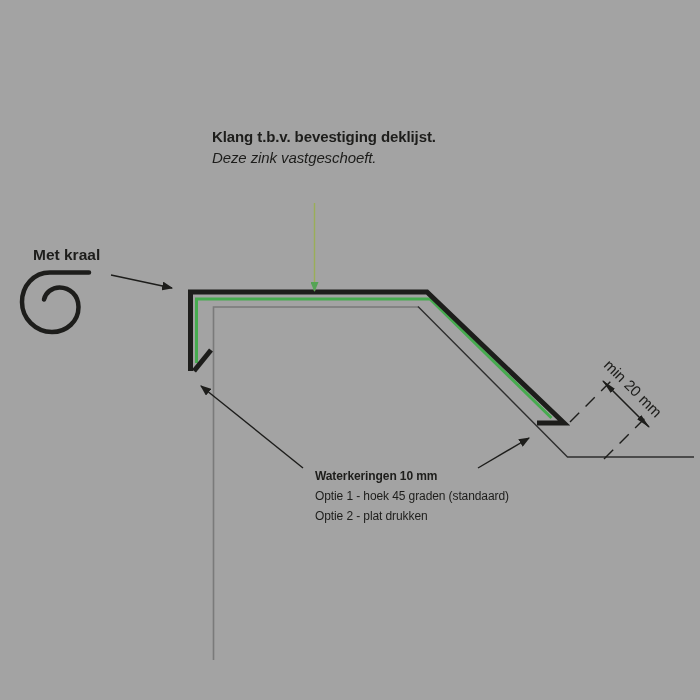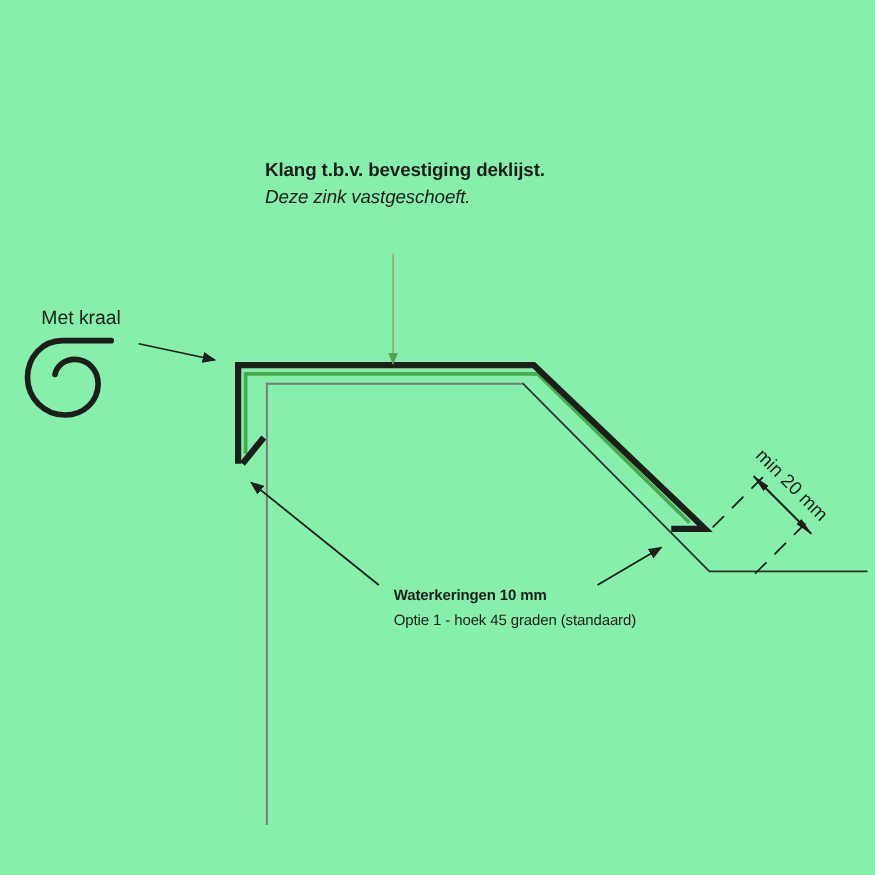--- a/index.html
+++ b/index.html
@@ -1,28 +1,28 @@
 <!DOCTYPE html>
 <html><head>
 <meta charset="utf-8">
 <style>
   html,body{margin:0;padding:0;background:#ffffff;}
   .canvas{
     position:relative;
     width:700px;height:700px;
-    background:#86efac;
+    background:#a3a3a3;
     font-family:"Liberation Sans", sans-serif;
     color:#1d1d1b;
     overflow:hidden;
   }
   .canvas svg{position:absolute;left:0;top:0;}
   .note{position:absolute;font-size:15px;line-height:21px;letter-spacing:-0.1px;white-space:nowrap;}
   .note .bold{font-weight:700;}
   .note .italic{font-style:italic;}
-  .label-bold{position:absolute;font-size:15.5px;font-weight:400;white-space:nowrap;}
+  .label-bold{position:absolute;font-size:15.5px;font-weight:700;white-space:nowrap;}
   .wk-note{position:absolute;font-size:12px;line-height:20px;letter-spacing:-0.1px;white-space:nowrap;}
   .wk-note .bold{font-weight:700;}
   .dim-label{
     position:absolute;
     font-size:15px;
     white-space:nowrap;
     transform:rotate(45deg);
     transform-origin:0 0;
   }
 </style>
@@ -71,17 +71,18 @@
   <div class="note" style="left:212px;top:126px;">
     <div class="bold">Klang t.b.v. bevestiging deklijst.</div>
     <div class="italic">Deze zink vastgeschoeft.</div>
   </div>
 
   <div class="label-bold" style="left:33px;top:246px;">Met kraal</div>
 
   <div class="wk-note" style="left:315px;top:466px;">
     <div class="bold">Waterkeringen 10 mm</div>
     <div>Optie 1 - hoek 45 graden (standaard)</div>
+    <div>Optie 2 - plat drukken</div>
   </div>
 
   <div class="dim-label" style="left:613px;top:356px;">min 20 mm</div>
 
 </div>
 
 </body></html>

